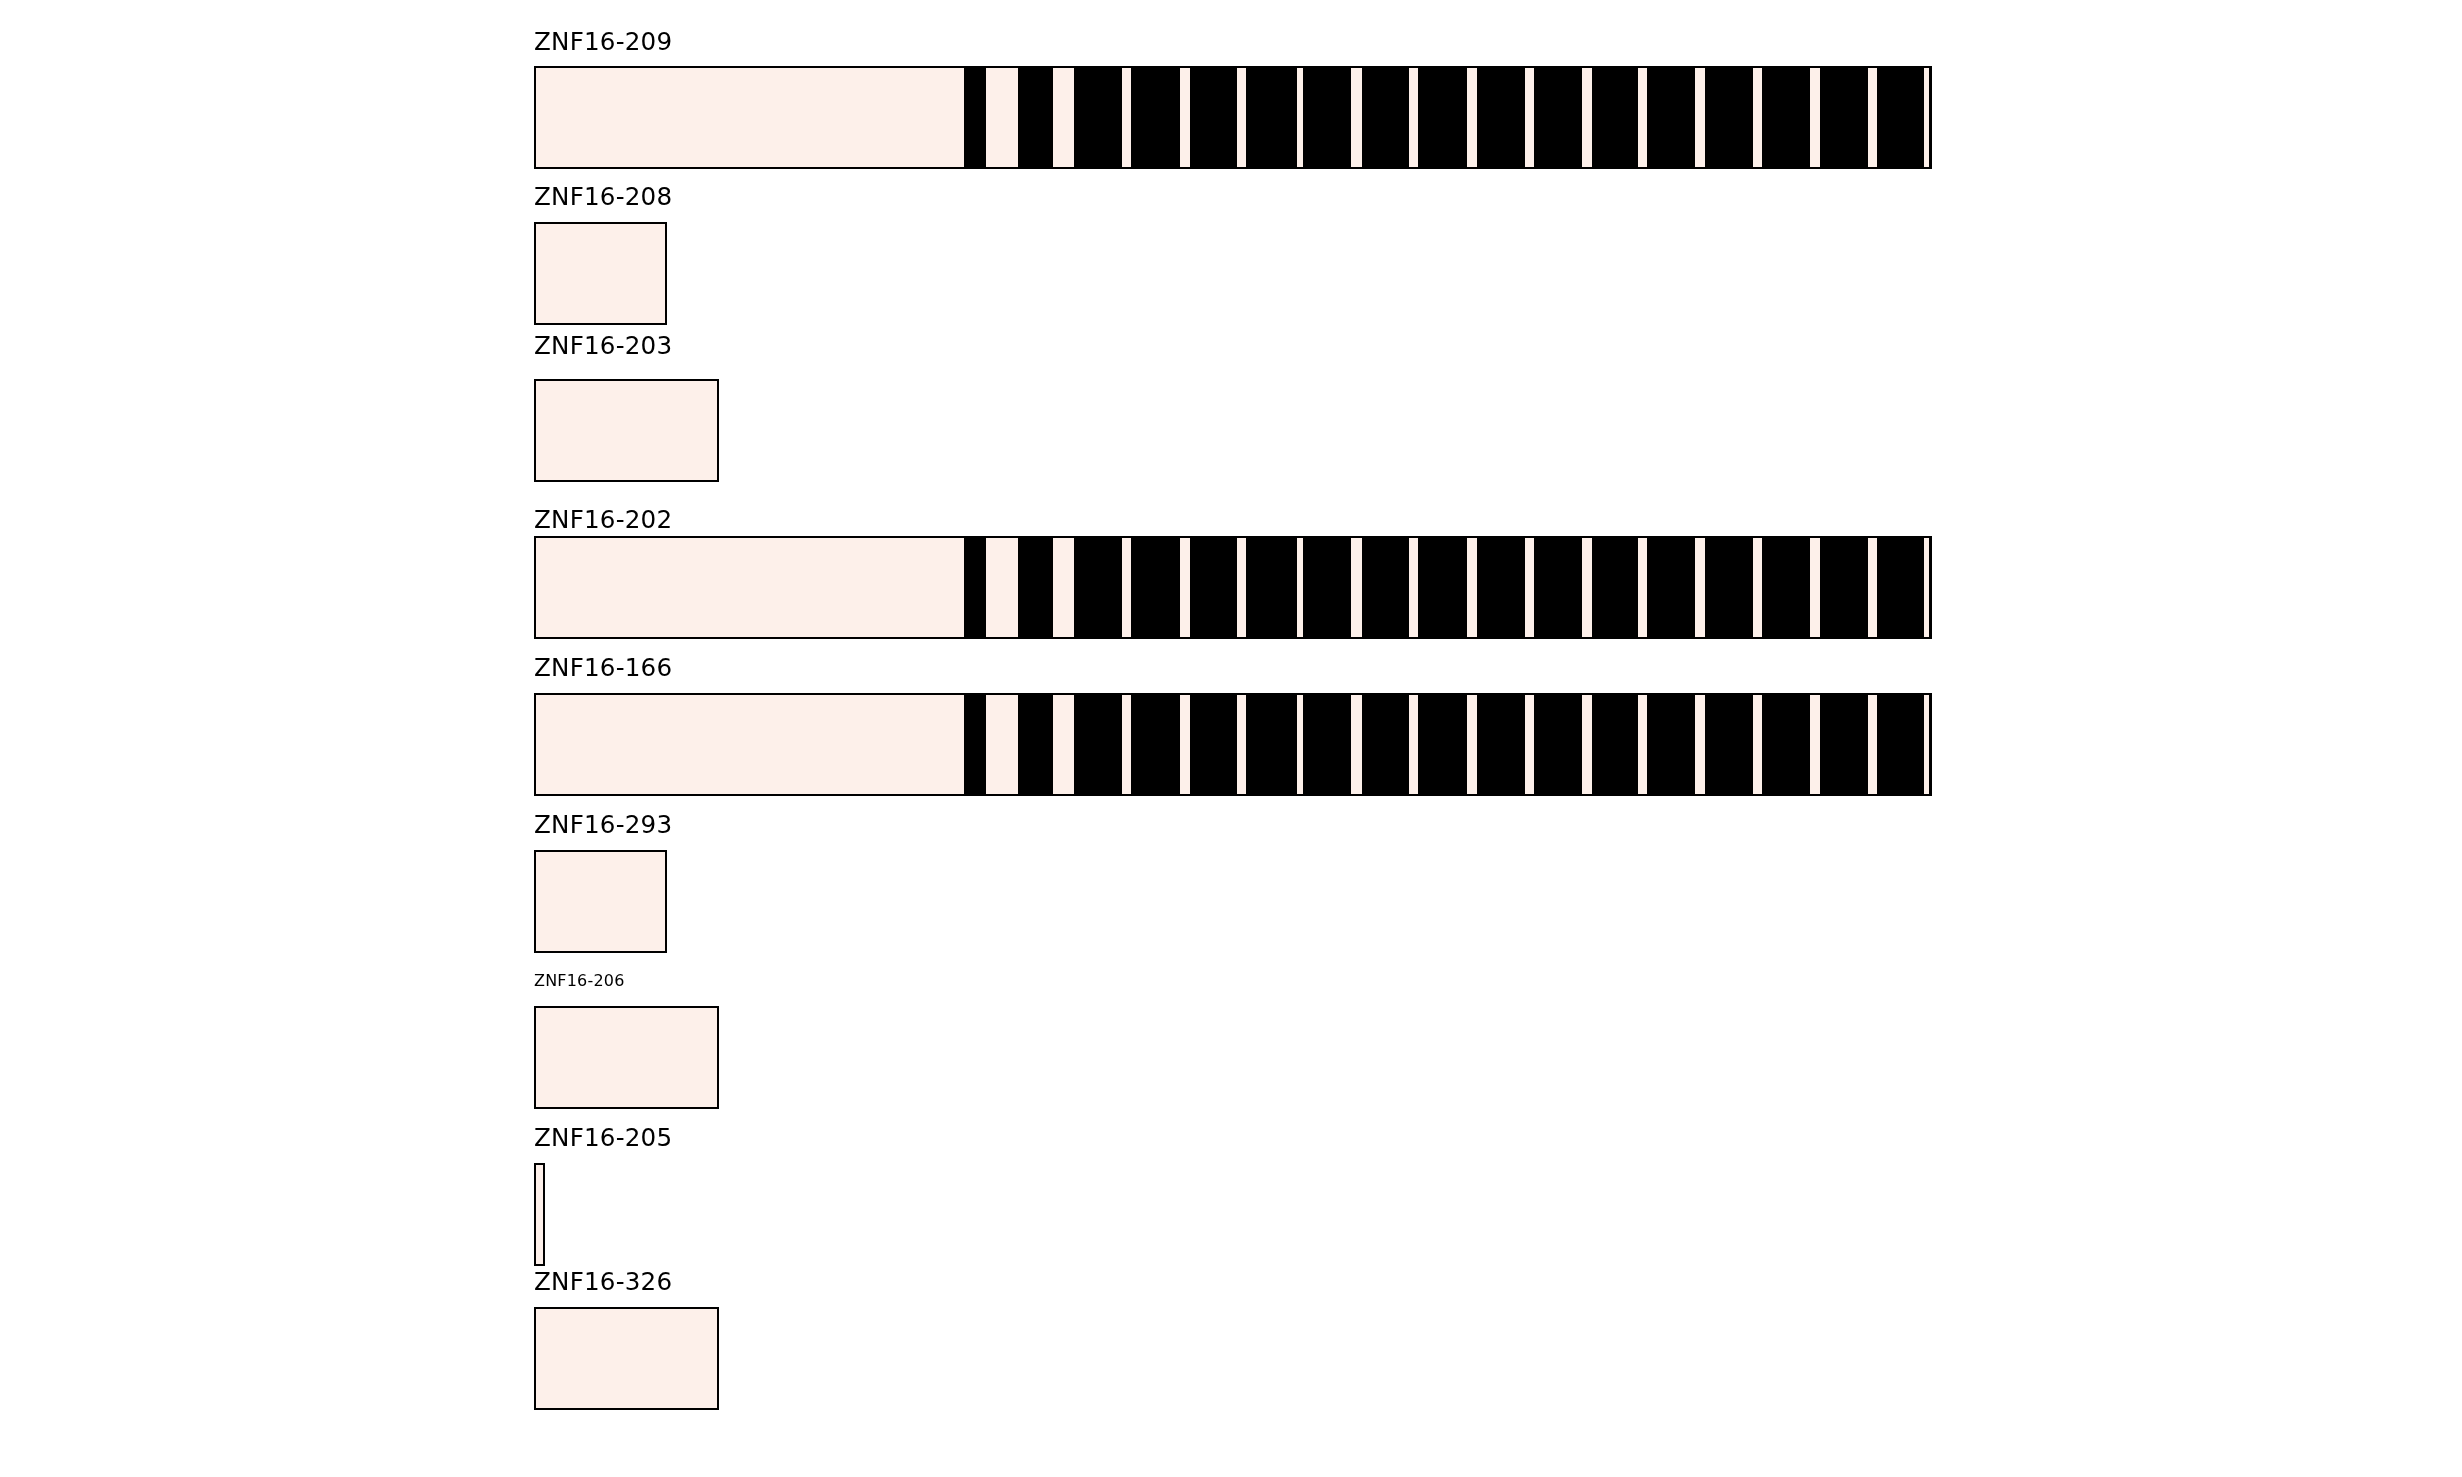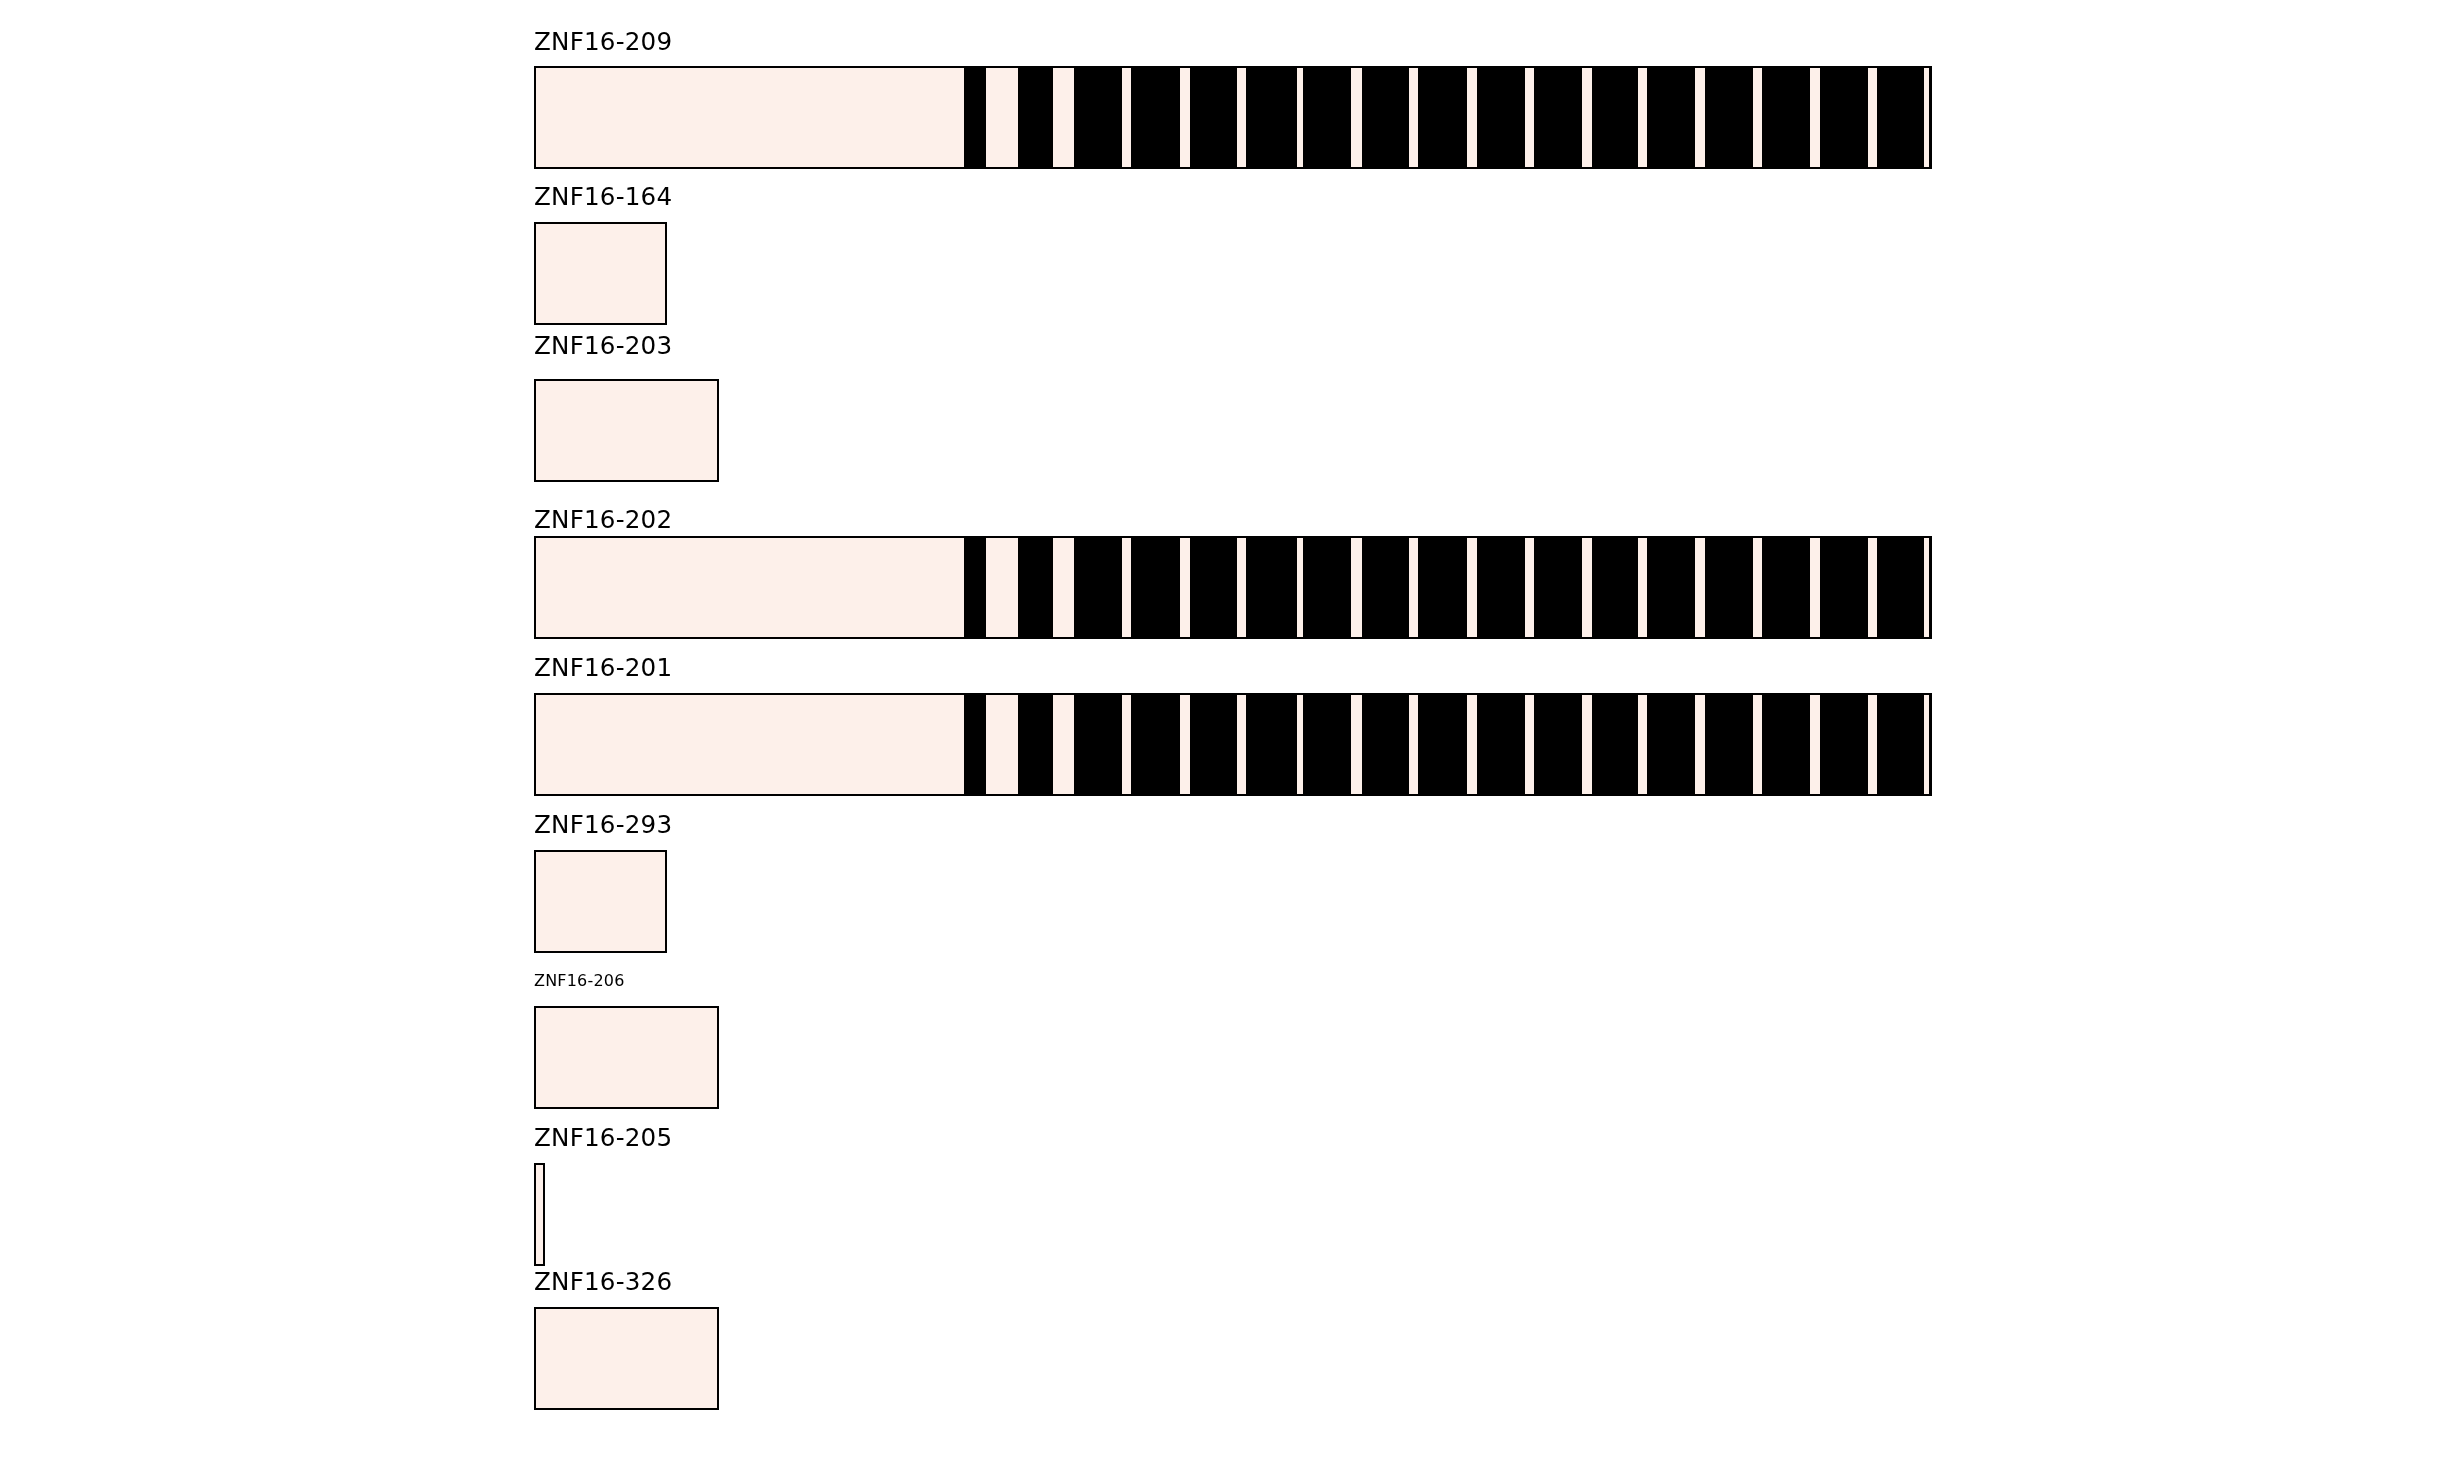--- a/index.html
+++ b/index.html
@@ -110,21 +110,21 @@
         <div class="seg dark" style="left: 1226px; width: 48px; background: rgb(0, 0, 0);"></div>
         <div class="seg light" style="left: 1275px; width: 9px; background: rgb(253, 240, 234); border-top-color: rgb(0, 0, 0); border-bottom-color: rgb(0, 0, 0);"></div>
         <div class="seg dark" style="left: 1284px; width: 48px; background: rgb(0, 0, 0);"></div>
         <div class="seg light" style="left: 1332px; width: 9px; background: rgb(253, 240, 234); border-top-color: rgb(0, 0, 0); border-bottom-color: rgb(0, 0, 0);"></div>
         <div class="seg dark" style="left: 1341px; width: 47px; background: rgb(0, 0, 0);"></div>
         <div class="seg light" style="left: 1388px; width: 4.9px; background: rgb(253, 240, 234); border-top-color: rgb(0, 0, 0); border-bottom-color: rgb(0, 0, 0);"></div>
         <div class="seg dark" style="left: 1393px; width: 2.5px; background: rgb(0, 0, 0);"></div>
       </div>
     </div>
     <div class="track">
-      <div class="track-label" style="left: 534px; top: 185px; color: rgb(0, 0, 0); font-size: 24.6px;">ZNF16-164</div>
+      <div class="track-label" style="left: 534px; top: 185px; color: rgb(0, 0, 0); font-size: 24.6px;">ZNF16-208</div>
       <div class="feature" style="left: 534px; top: 222px; width: 133px; height: 103px; background: rgb(253, 240, 234); border-color: rgb(0, 0, 0);"></div>
     </div>
     <div class="track">
       <div class="track-label" style="left: 534px; top: 334px; color: rgb(0, 0, 0); font-size: 24.6px;">ZNF16-203</div>
       <div class="feature" style="left: 534px; top: 379px; width: 185px; height: 103px; background: rgb(253, 240, 234); border-color: rgb(0, 0, 0);"></div>
     </div>
     <div class="track">
       <div class="track-label" style="left: 534px; top: 499px; color: rgb(0, 0, 0); font-size: 24.6px; margin-top: 9px;">ZNF16-202</div>
       <div class="feature striped" style="left: 534px; top: 536px; width: 1398px; height: 103px; background: rgb(253, 240, 234); border-color: rgb(0, 0, 0);">
         <div class="seg light" style="left: -2.5px; width: 431px; background: rgb(253, 240, 234); border-top-color: rgb(0, 0, 0); border-bottom-color: rgb(0, 0, 0);"></div>
@@ -159,21 +159,21 @@
         <div class="seg dark" style="left: 1226px; width: 48px; background: rgb(0, 0, 0);"></div>
         <div class="seg light" style="left: 1275px; width: 9px; background: rgb(253, 240, 234); border-top-color: rgb(0, 0, 0); border-bottom-color: rgb(0, 0, 0);"></div>
         <div class="seg dark" style="left: 1284px; width: 48px; background: rgb(0, 0, 0);"></div>
         <div class="seg light" style="left: 1332px; width: 9px; background: rgb(253, 240, 234); border-top-color: rgb(0, 0, 0); border-bottom-color: rgb(0, 0, 0);"></div>
         <div class="seg dark" style="left: 1341px; width: 47px; background: rgb(0, 0, 0);"></div>
         <div class="seg light" style="left: 1388px; width: 4.9px; background: rgb(253, 240, 234); border-top-color: rgb(0, 0, 0); border-bottom-color: rgb(0, 0, 0);"></div>
         <div class="seg dark" style="left: 1393px; width: 2.5px; background: rgb(0, 0, 0);"></div>
       </div>
     </div>
     <div class="track">
-      <div class="track-label" style="left: 534px; top: 656px; color: rgb(0, 0, 0); font-size: 24.6px;">ZNF16-201</div>
+      <div class="track-label" style="left: 534px; top: 656px; color: rgb(0, 0, 0); font-size: 24.6px;">ZNF16-166</div>
       <div class="feature striped" style="left: 534px; top: 693px; width: 1398px; height: 103px; background: rgb(253, 240, 234); border-color: rgb(0, 0, 0);">
         <div class="seg light" style="left: -2.5px; width: 431px; background: rgb(253, 240, 234); border-top-color: rgb(0, 0, 0); border-bottom-color: rgb(0, 0, 0);"></div>
         <div class="seg dark" style="left: 428px; width: 22px; background: rgb(0, 0, 0);"></div>
         <div class="seg light" style="left: 451px; width: 31px; background: rgb(253, 240, 234); border-top-color: rgb(0, 0, 0); border-bottom-color: rgb(0, 0, 0);"></div>
         <div class="seg dark" style="left: 482px; width: 35px; background: rgb(0, 0, 0);"></div>
         <div class="seg light" style="left: 517px; width: 20.5px; background: rgb(253, 240, 234); border-top-color: rgb(0, 0, 0); border-bottom-color: rgb(0, 0, 0);"></div>
         <div class="seg dark" style="left: 538px; width: 48px; background: rgb(0, 0, 0);"></div>
         <div class="seg light" style="left: 586px; width: 9px; background: rgb(253, 240, 234); border-top-color: rgb(0, 0, 0); border-bottom-color: rgb(0, 0, 0);"></div>
         <div class="seg dark" style="left: 595px; width: 49px; background: rgb(0, 0, 0);"></div>
         <div class="seg light" style="left: 644px; width: 9.8px; background: rgb(253, 240, 234); border-top-color: rgb(0, 0, 0); border-bottom-color: rgb(0, 0, 0);"></div>

